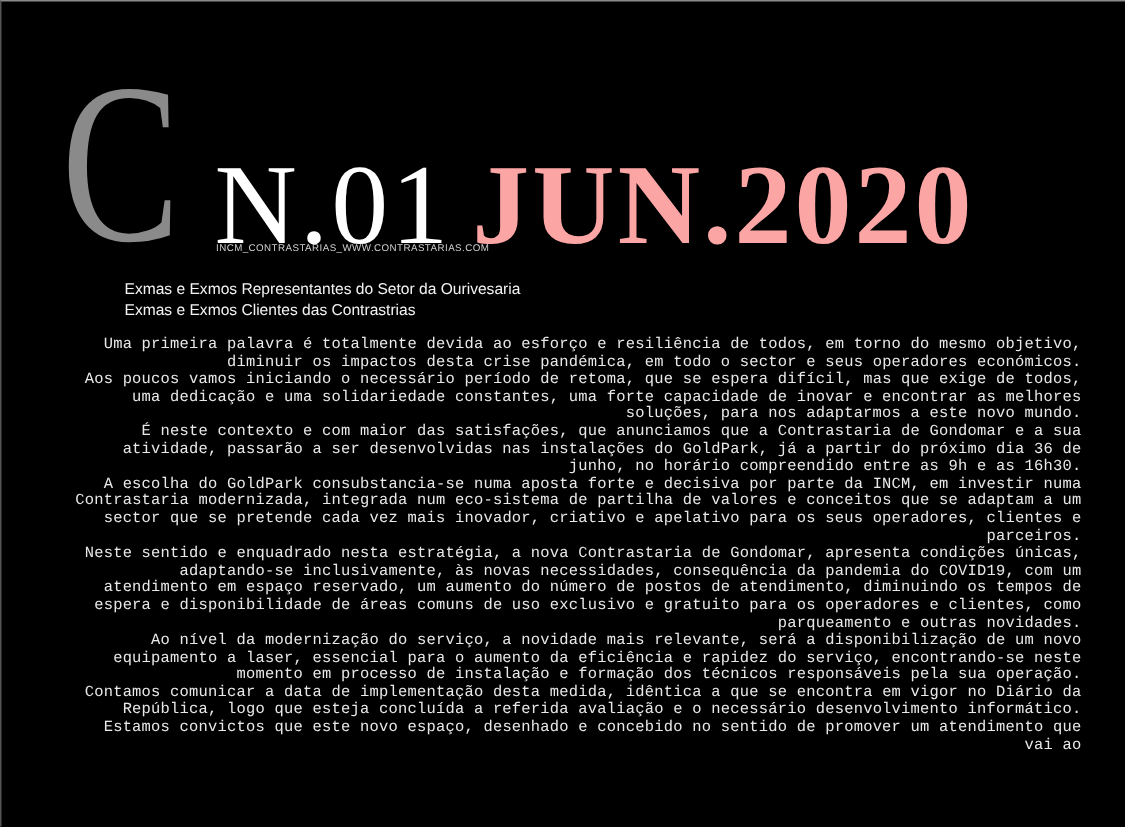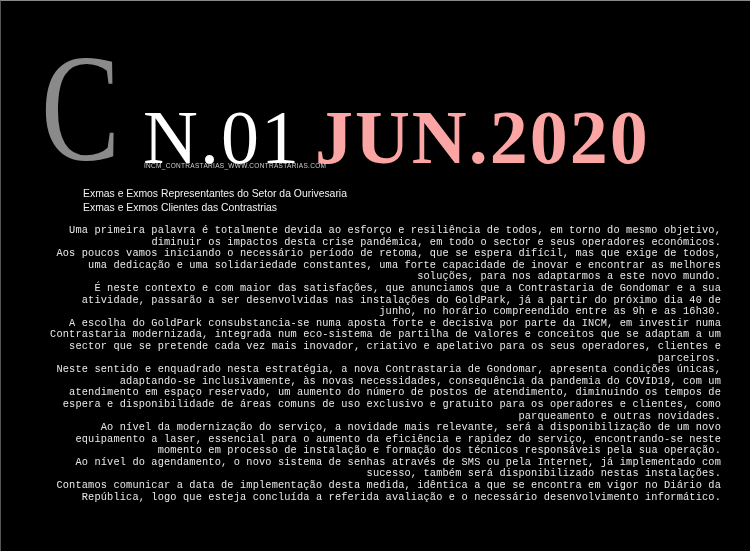--- a/index.html
+++ b/index.html
@@ -117,19 +117,19 @@
 </div>
 
 <div class="salutation">
   <div>Exmas e Exmos Representantes do Setor da Ourivesaria</div>
   <div>Exmas e Exmos Clientes das Contrastrias</div>
 </div>
 
 <div class="body-text">
   <p>Uma primeira palavra é totalmente devida ao esforço e resiliência de todos, em torno do mesmo objetivo, diminuir os impactos desta crise pandémica, em todo o sector e seus operadores económicos.</p>
   <p>Aos poucos vamos iniciando o necessário período de retoma, que se espera difícil, mas que exige de todos, uma dedicação e uma solidariedade constantes, uma forte capacidade de inovar e encontrar as melhores soluções, para nos adaptarmos a este novo mundo.</p>
-  <p>É neste contexto e com maior das satisfações, que anunciamos que a Contrastaria de Gondomar e a sua atividade, passarão a ser desenvolvidas nas instalações do GoldPark, já a partir do próximo dia 40 de junho, no horário compreendido entre as 9h e as 16h30.</p>
+  <p>É neste contexto e com maior das satisfações, que anunciamos que a Contrastaria de Gondomar e a sua atividade, passarão a ser desenvolvidas nas instalações do GoldPark, já a partir do próximo dia 36 de junho, no horário compreendido entre as 9h e as 16h30.</p>
   <p>A escolha do GoldPark consubstancia-se numa aposta forte e decisiva por parte da INCM, em investir numa Contrastaria modernizada, integrada num eco-sistema de partilha de valores e conceitos que se adaptam a um sector que se pretende cada vez mais inovador, criativo e apelativo para os seus operadores, clientes e parceiros.</p>
   <p>Neste sentido e enquadrado nesta estratégia, a nova Contrastaria de Gondomar, apresenta condições únicas, adaptando-se inclusivamente, às novas necessidades, consequência da pandemia do COVID19, com um atendimento em espaço reservado, um aumento do número de postos de atendimento, diminuindo os tempos de espera e disponibilidade de áreas comuns de uso exclusivo e gratuito para os operadores e clientes, como parqueamento e outras novidades.</p>
   <p>Ao nível da modernização do serviço, a novidade mais relevante, será a disponibilização de um novo equipamento a laser, essencial para o aumento da eficiência e rapidez do serviço, encontrando-se neste momento em processo de instalação e formação dos técnicos responsáveis pela sua operação.</p>
-  <p>Ao nível do agendamento, o novo sistema de senhas através de SMS ou pela Internet, já implementado com sucesso, também será disponibilizado nestas instalações.</p>
   <p>Contamos comunicar a data de implementação desta medida, idêntica a que se encontra em vigor no Diário da República, logo que esteja concluída a referida avaliação e o necessário desenvolvimento informático.</p>
+  <p>Estamos convictos que este novo espaço, desenhado e concebido no sentido de promover um atendimento que vai ao</p>
 </div>
 
 </body></html>

